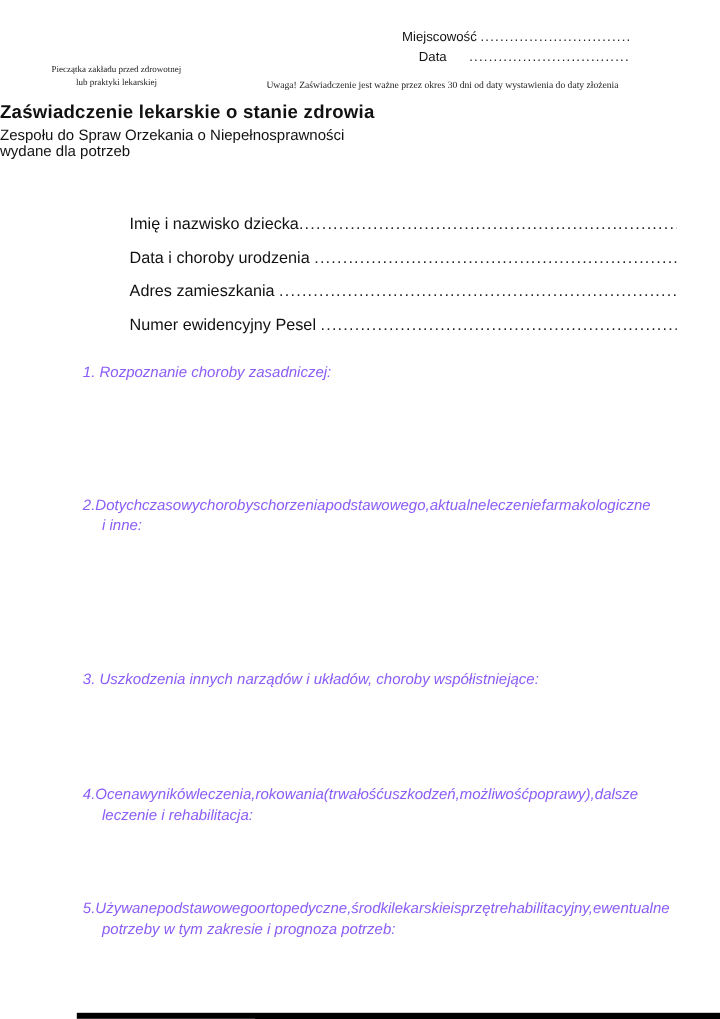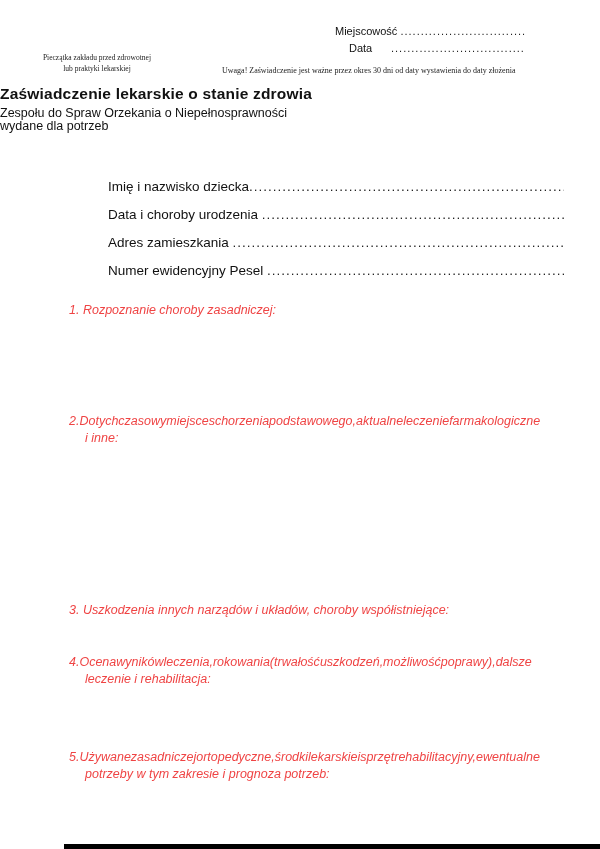--- a/index.html
+++ b/index.html
@@ -63,23 +63,23 @@
     font-size:13.5px;
     margin-left:36px;
   }
   .field-label{flex:none;white-space:pre;}
   .f1{top:179px;} .f2{top:207px;} .f3{top:235px;} .f4{top:263px;}
 
   
   .item{
     left:69px;width:459px;
     font-size:12.5px;font-style:italic;
-    line-height:17px;color:#ef4444;
+    line-height:17px;color:#8b5cf6;
   }
-  .i1{top:302px;} .i2{top:413px;} .i3{top:558px;margin-top:44px;} .i4{top:654px;} .i5{top:749px;}
+  .i1{top:302px;} .i2{top:413px;} .i3{top:558px;} .i4{top:654px;} .i5{top:749px;}
   .item .cont{padding-left:16px;}
   .stretch{display:flex;justify-content:space-between;white-space:nowrap;}
   .stretch span{flex:none;}
 
   
   .bottom-bar{
     left:64px;top:844px;width:536px;height:5px;
     background:#000;
   }
 </style>
@@ -127,21 +127,21 @@
 </div>
 
 <div class="abs item i1">
   <div>1. Rozpoznanie choroby zasadniczej:</div>
 </div>
 
 <div class="abs item i2">
   <div class="stretch-line stretch">
       <span>2.</span>
       <span>Dotychczasowy</span>
-      <span>miejsce</span>
+      <span>choroby</span>
       <span>schorzenia</span>
       <span>podstawowego,</span>
       <span>aktualne</span>
       <span>leczenie</span>
       <span>farmakologiczne</span>
     </div>
   <div class="cont">i inne:</div>
 </div>
 
 <div class="abs item i3">
@@ -161,21 +161,21 @@
       <span>poprawy),</span>
       <span>dalsze</span>
     </div>
   <div class="cont">leczenie i rehabilitacja:</div>
 </div>
 
 <div class="abs item i5">
   <div class="stretch-line stretch">
       <span>5.</span>
       <span>Używane</span>
-      <span>zasadniczej</span>
+      <span>podstawowego</span>
       <span>ortopedyczne,</span>
       <span>środki</span>
       <span>lekarskie</span>
       <span>i</span>
       <span>sprzęt</span>
       <span>rehabilitacyjny,</span>
       <span>ewentualne</span>
     </div>
   <div class="cont">potrzeby w tym zakresie i prognoza potrzeb:</div>
 </div>

